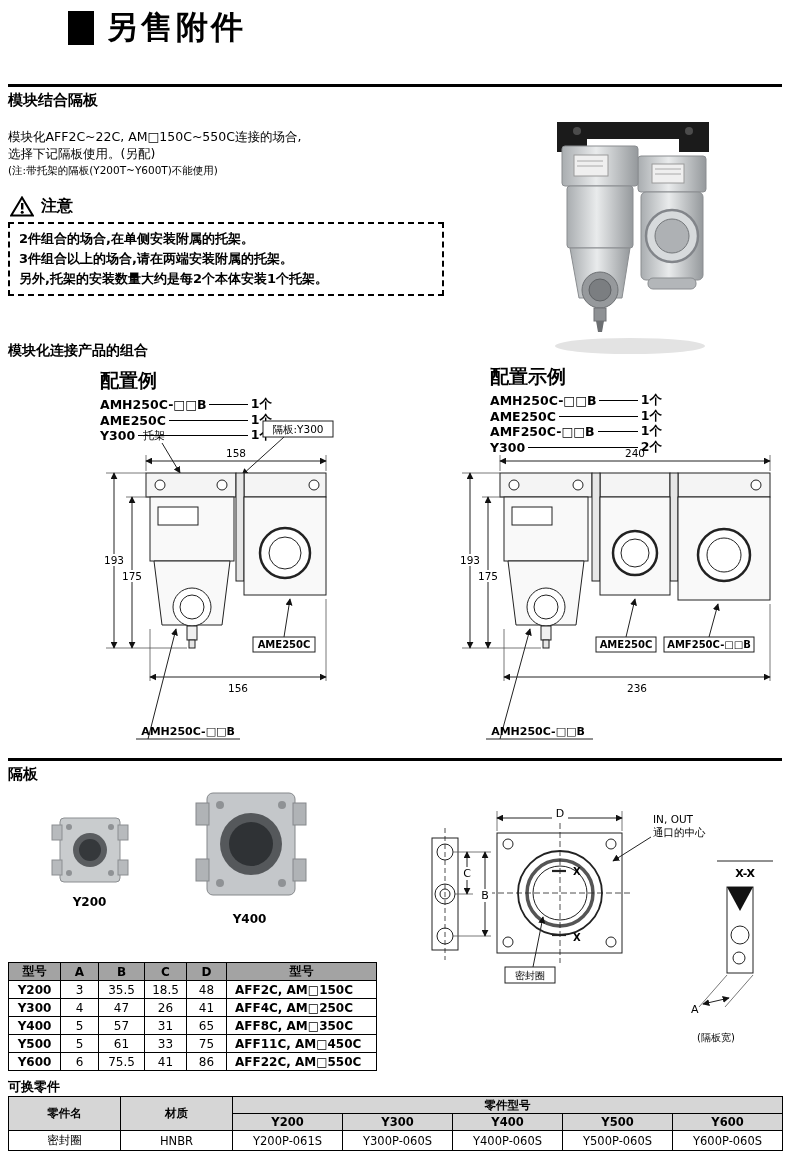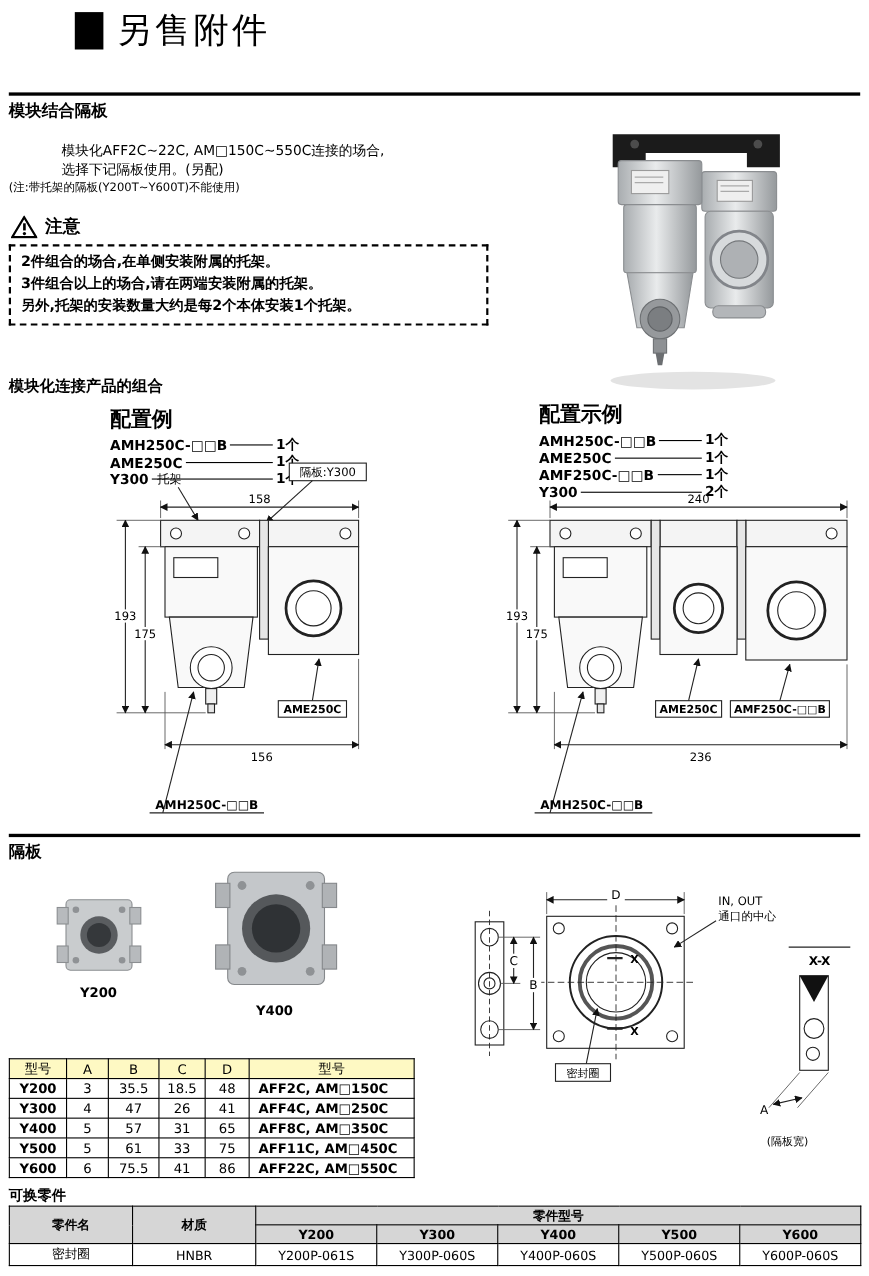--- a/index.html
+++ b/index.html
@@ -4,46 +4,46 @@
 <style>
   html,body{margin:0;padding:0;}
   body{
     width:790px;height:1160px;position:relative;background:#ffffff;color:#000;
     font-family:"DejaVu Sans","Liberation Sans",sans-serif;overflow:hidden;
   }
   .abs{position:absolute;}
   .rule{height:3px;background:#000;}
   .sec-head{font-weight:bold;font-size:15px;}
   .sub-head{font-weight:bold;font-size:14px;}
-  .para{font-size:12.5px;line-height:17px;margin-left:48px;}
+  .para{font-size:12.5px;line-height:17px;}
   .note{font-size:10.5px;}
   .caution-title{font-size:16px;font-weight:bold;}
   .caution-box{border:2px dashed #000;padding:5px 9px;font-size:13px;font-weight:bold;line-height:20px;}
   .cfg{width:172px;}
   .cfg-title{font-weight:bold;font-size:19px;margin-bottom:3px;}
   .cfg-item{display:flex;align-items:center;font-weight:bold;font-size:12.5px;height:15.5px;white-space:nowrap;}
   .cfg-item .lead{flex:1;border-top:1.5px solid #000;margin:0 3px;min-width:8px;}
   table{border-collapse:collapse;position:absolute;background:#fff;}
   .dims th,.dims td{border:1px solid #000;font-size:12px;padding:0 4px;text-align:center;height:17px;}
-  .dims th{background:#fef9c3;font-weight:normal;}
+  .dims th{background:#a3a3a3;font-weight:bold;}
   .dims td.model{font-weight:bold;}
   .dims td.appl{font-weight:bold;text-align:left;padding-left:8px;}
   .parts th,.parts td{border:1px solid #000;font-size:11.5px;padding:0 4px;text-align:center;height:16px;}
   .parts th{background:#d6d6d6;font-weight:bold;}
   .parts td{height:19px;}
   .photo-label{font-weight:bold;font-size:12px;text-align:center;}
   svg text{font-family:"DejaVu Sans","Liberation Sans",sans-serif;}
   svg{display:block;}
 </style>
 </head>
 <body>
 
 <div class="abs" style="left:68px;top:6px;display:flex;align-items:center;gap:12px;">
   <div style="width:26px;height:34px;background:#000;"></div>
-  <div style="font-size:32px;font-weight:normal;letter-spacing:3px;text-align:right;">另售附件</div>
+  <div style="font-size:32px;font-weight:bold;letter-spacing:3px;text-align:right;">另售附件</div>
 </div>
 
 <div class="abs rule" style="left:8px;top:84px;width:774px;"></div>
 <div class="abs sec-head" style="left:8px;top:91px;">模块结合隔板</div>
 
 <div class="abs para" style="left:8px;top:128px;width:420px;">
   <div>模块化AFF2C~22C, AM□150C~550C连接的场合,</div>
   <div>选择下记隔板使用。(另配)</div>
 </div>
 <div class="abs note" style="left:8px;top:164px;">(注:带托架的隔板(Y200T~Y600T)不能使用)</div>

